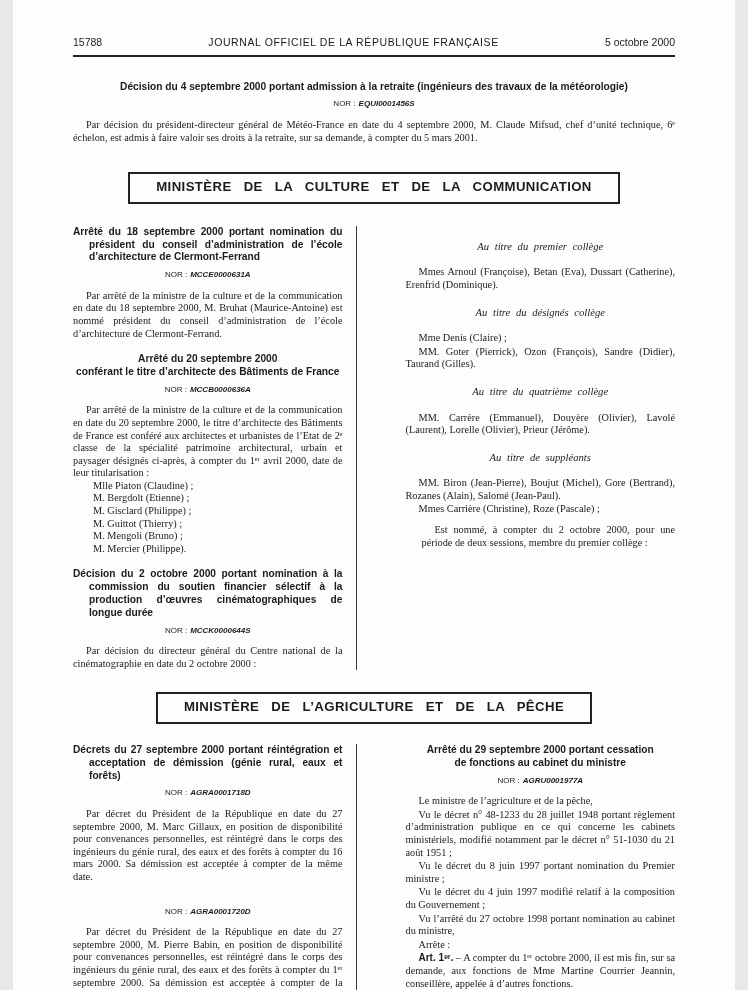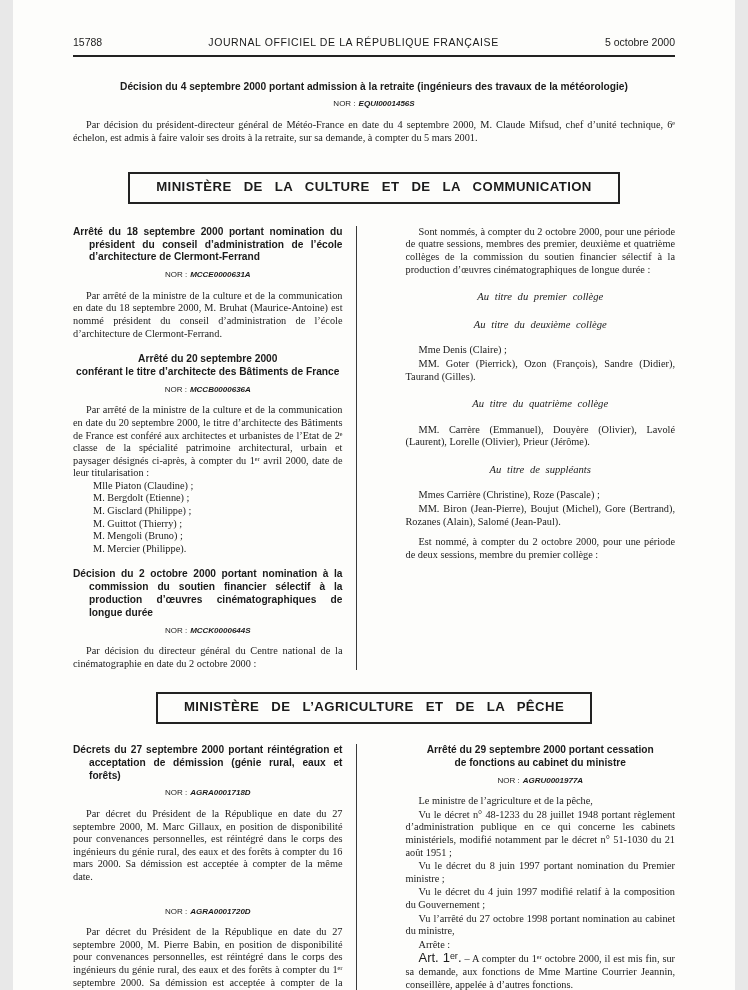--- a/index.html
+++ b/index.html
@@ -69,21 +69,21 @@
     white-space:nowrap;
   }
   
   .two-col{display:flex;margin-top:22px;gap:35px;}
   .col{box-sizing:border-box;width:50%;}
   .col.left{padding-right:13px;border-right:1px solid #3a3a3a;}
   .col.right{padding-left:14px;}
   .article + .article{margin-top:13px;}
   .gap-top{margin-top:16px;}
   .arrete-line{margin:8px 0 6px 46px;text-indent:0;}
-  .art-label{font-family:"Liberation Sans", sans-serif;font-weight:normal;font-size:13px;}
+  .art-label{font-family:"Liberation Sans", sans-serif;font-weight:bold;font-size:10px;}
   .it{font-style:italic;}
   .fait-line{margin-top:4px;}
   .signature{
     text-align:right;
     padding-right:34px;
     margin-top:7px;
     font-variant:small-caps;
     letter-spacing:1.2px;
     font-size:11px;
   }
@@ -141,31 +141,31 @@
       <div class="article gap-top">
         <h3 class="title-h">Décision du 2 octobre 2000 portant nomination à la commission du soutien financier sélectif à la production d’œuvres cinématographiques de longue durée</h3>
         <div class="nor">
           <span class="nor-label">NOR :</span><span class="nor-code">MCCK0000644S</span>
         </div>
         <p class="body">Par décision du directeur général du Centre national de la cinématographie en date du 2 octobre 2000 :</p>
       </div>
 
     </div>
     <div class="col right">
-      <p class="body">Sont nommés, à compter du 2 octobre 2000, pour une période de quatre sessions, membres des premier, deuxième et quatrième collèges de la commission du soutien financier sélectif à la production d’œuvres cinématographiques de longue durée :</p>
       <div class="subhead">Au titre du premier collège</div>
-      <div class="subhead">Au titre du deuxième collège</div>
+      <p class="body">Mmes Arnoul (Françoise), Betan (Eva), Dussart (Catherine), Erenfrid (Dominique).</p>
+      <div class="subhead">Au titre du désignés collège</div>
       <p class="body">Mme Denis (Claire) ;</p>
       <p class="body">MM. Goter (Pierrick), Ozon (François), Sandre (Didier), Taurand (Gilles).</p>
       <div class="subhead">Au titre du quatrième collège</div>
       <p class="body">MM. Carrère (Emmanuel), Douyère (Olivier), Lavolé (Laurent), Lorelle (Olivier), Prieur (Jérôme).</p>
       <div class="subhead">Au titre de suppléants</div>
+      <p class="body">MM. Biron (Jean-Pierre), Boujut (Michel), Gore (Bertrand), Rozanes (Alain), Salomé (Jean-Paul).</p>
       <p class="body">Mmes Carrière (Christine), Roze (Pascale) ;</p>
-      <p class="body">MM. Biron (Jean-Pierre), Boujut (Michel), Gore (Bertrand), Rozanes (Alain), Salomé (Jean-Paul).</p>
-      <p class="body gap-top" style="margin-top:8px;">Est nommé, à compter du 2 octobre 2000, pour une période de deux sessions, membre du premier collège :</p>
+      <p class="body gap-top" style="margin-top:8px;margin-left:16px;">Est nommé, à compter du 2 octobre 2000, pour une période de deux sessions, membre du premier collège :</p>
     </div>
   </section>
 
   <div class="ministry-box" style="margin-top:22px;">
     <span>MINISTÈRE DE L’AGRICULTURE ET DE LA PÊCHE</span>
   </div>
 
   <section class="two-col" style="margin-top:20px;">
     <div class="col left">
       <div class="article">

